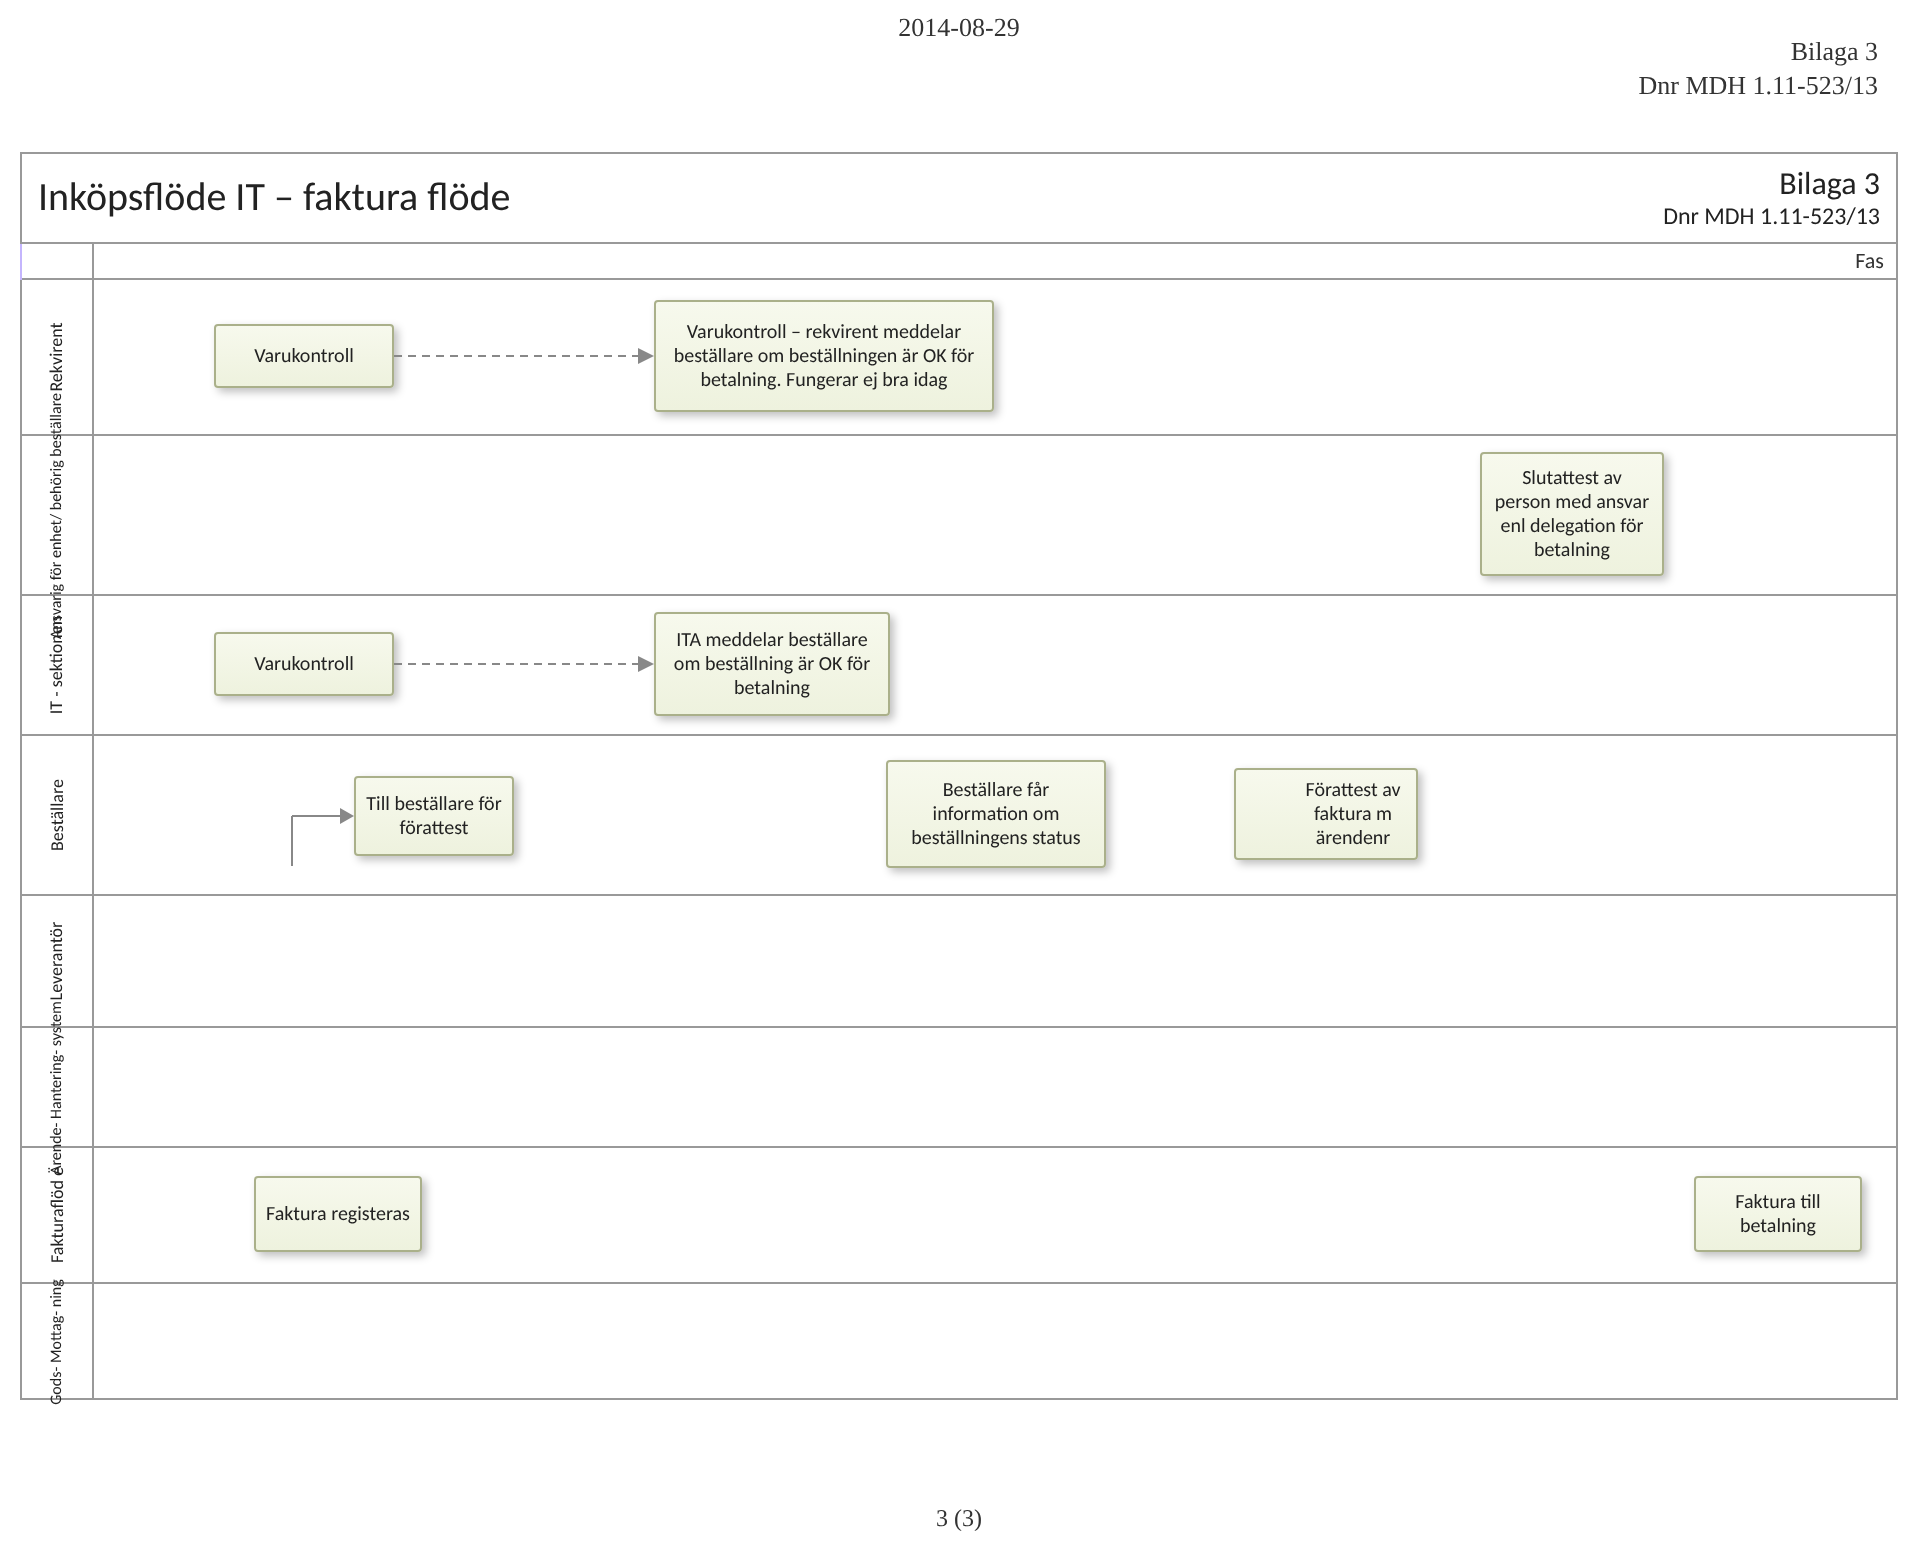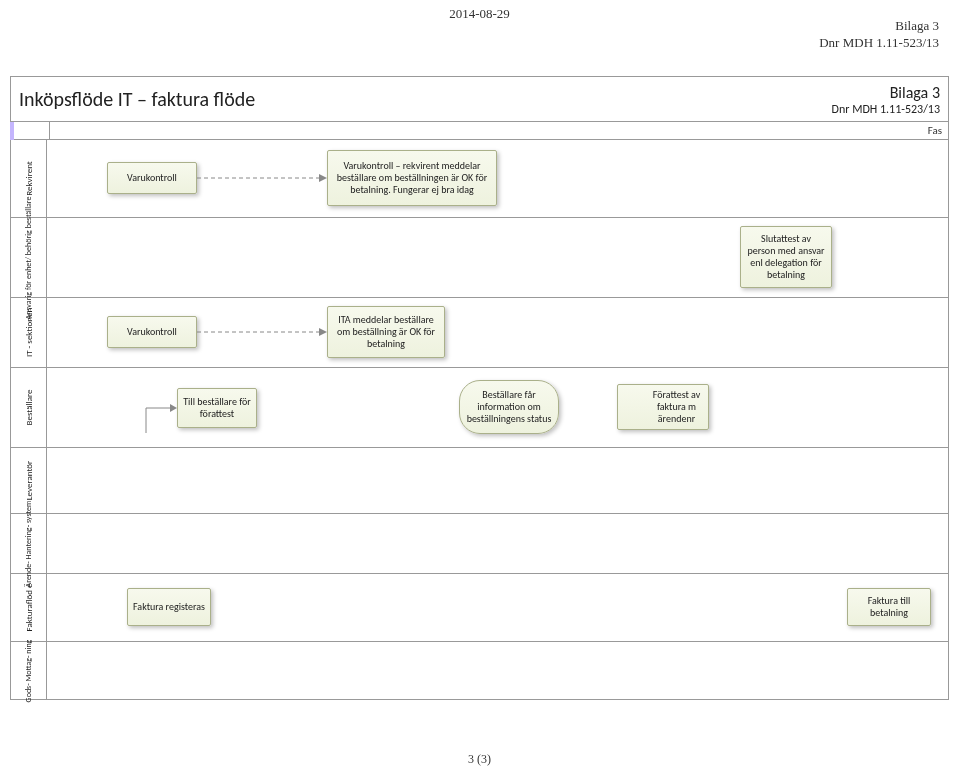--- a/index.html
+++ b/index.html
@@ -42,21 +42,21 @@
     padding: 0 8px 0 8px;
   }
   .title-row .t-left { font-size: 20px; color: #222; }
   .title-row .t-right { font-size: 16px; text-align: right; color:#222; }
   .subheader {
     position: absolute;
     top: 122px;
     left: 10px;
     right: 10px;
     height: 18px;
-    border-left: 4px solid #c4b5fd;
+    border-left: 1px solid #c4b5fd;
     display: flex;
   }
   .subheader .lab-col {
     width: 36px;
     border-right: 1px solid #999;
     border-bottom: 1px solid #999;
   }
   .subheader .main-col {
     flex: 1;
     border-right: 1px solid #999;
@@ -183,21 +183,21 @@
     </svg>
   </div>
 </div>
 
 <div class="lane" style="top:368px; height:80px;">
   <div class="lane-label">
       <span>Beställare</span>
     </div>
   <div class="lane-body">
     <div class="box" style="left:130px; top:20px; width:80px; height:40px;">Till beställare för förattest</div>
-    <div class="box" style="left:412px; top:12px; width:100px; height:54px;border-radius:21px;">Beställare får information om beställningens status</div>
+    <div class="box" style="left:396px; top:12px; width:110px; height:54px;">Beställare får information om beställningens status</div>
     <div class="box" style="left:570px; top:16px; width:92px; height:46px;padding-left:32px;">Förattest av faktura m ärendenr</div>
     <svg class="connector" style="left:95px; top:10px; width:40px; height:60px;">
       <line x1="4" y1="55" x2="4" y2="30" stroke="#888" stroke-width="1"></line>
       <line x1="4" y1="30" x2="28" y2="30" stroke="#888" stroke-width="1"></line>
       <polygon points="28,26 35,30 28,34" fill="#888"></polygon>
     </svg>
   </div>
 </div>
 
 <div class="lane" style="top:448px; height:66px;">

